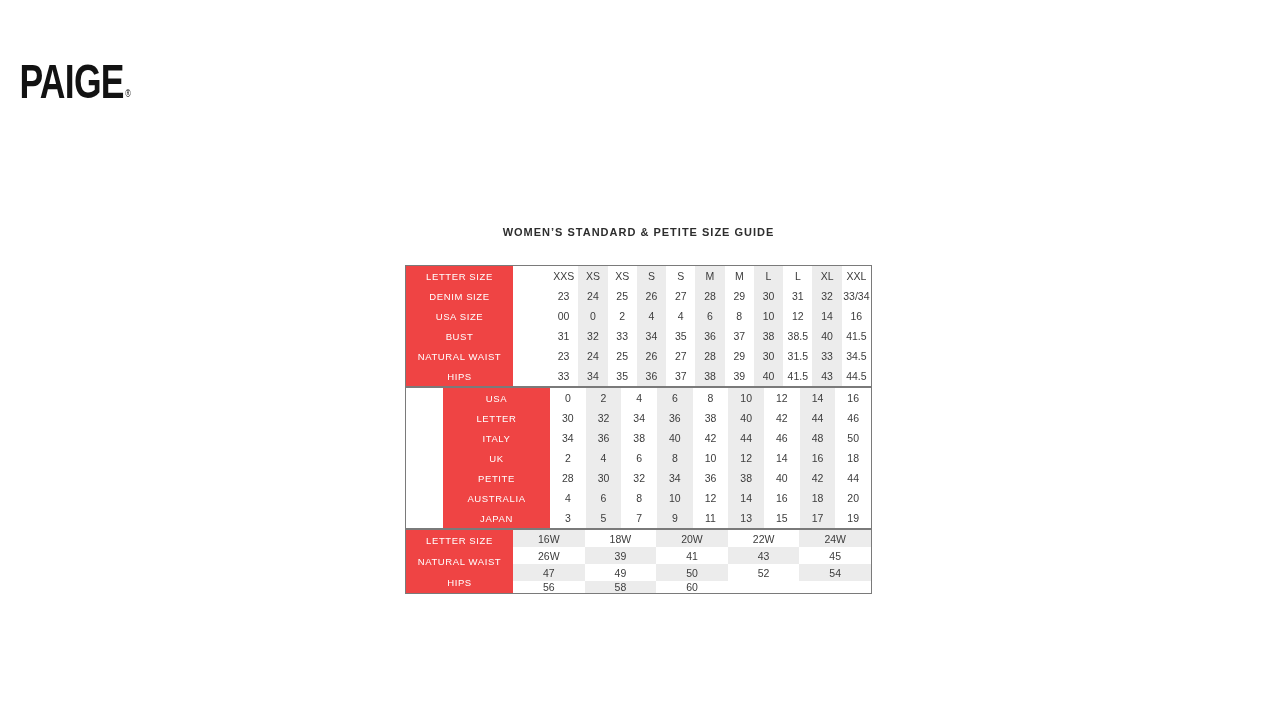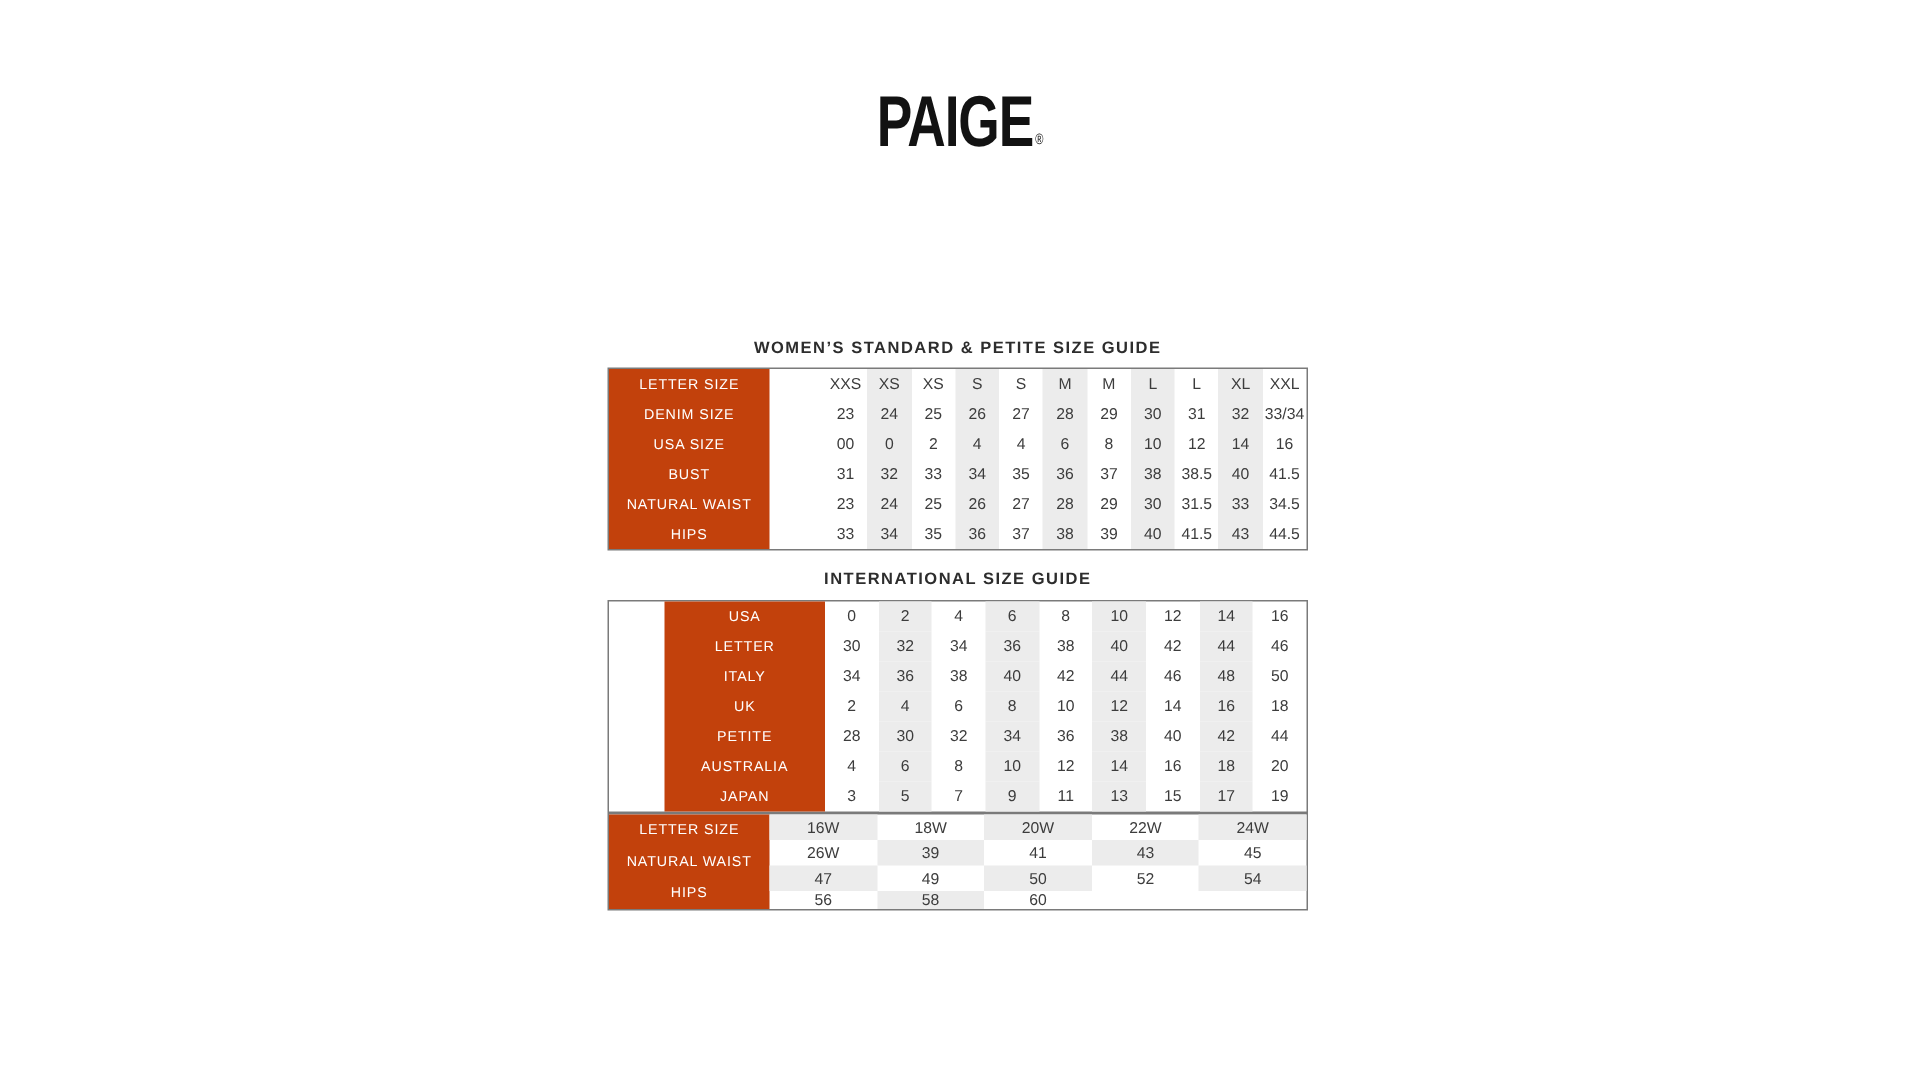--- a/index.html
+++ b/index.html
@@ -6,53 +6,53 @@
   html, body { width: 1280px; height: 720px; }
   body {
     background: #ffffff;
     font-family: "Liberation Sans", sans-serif;
     position: relative;
     overflow: hidden;
   }
   .logo-wrap {
     position: absolute;
     top: 58px; left: 0; width: 100%;
-    display: flex; justify-content: center;
+    display: flex; 
   }
   .logo {
     display: inline-flex; align-items: baseline;
     font-weight: bold; font-size: 48px; line-height: 48px;
     color: #121212; letter-spacing: -1px;
     transform: scaleX(0.74);
   }
   .logo .reg {
     font-size: 10px; font-weight: normal; letter-spacing: 0;
     margin-left: 2px; transform: translateY(-1px);
   }
   .content {
     position: absolute; left: 405px; top: 225px; width: 467px;
   }
   .guide-title {
     font-size: 11px; font-weight: bold; letter-spacing: 1px;
     color: #2d2d2d; text-align: center;
     height: 14px; line-height: 14px;
-    margin-bottom: 6px;
+    margin-bottom: 26px;
   }
   .guide-title.mid { margin-top: 12px; margin-bottom: 7px; }
   .guide-title.last { margin-top: 14px; margin-bottom: 9px; }
   .size-table {
     border: 1px solid #7a7a7a;
     display: flex;
     background: #ffffff;
   }
   .size-table.t1 { height: 122px; }
   .size-table.t2 { height: 142px; padding-left: 37px; }
   .size-table.t3 { height: 65px; }
   .label-col {
-    width: 107px; background: #c2410c;
+    width: 107px; background: #ef4444;
     display: flex; flex-direction: column; flex-shrink: 0;
   }
   .label-cell {
     flex: 1; color: #ffffff;
     font-size: 9.5px; letter-spacing: 0.6px;
     display: flex; align-items: center; justify-content: center;
     white-space: nowrap;
   }
   .data-grid { flex: 1; display: grid; }
   .data-cell {
@@ -146,21 +146,20 @@
         <div class="data-cell">37</div>
         <div class="data-cell striped">38</div>
         <div class="data-cell">39</div>
         <div class="data-cell striped">40</div>
         <div class="data-cell">41.5</div>
         <div class="data-cell striped">43</div>
         <div class="data-cell">44.5</div>
       </div>
   </div>
 
-  <div class="guide-title mid">INTERNATIONAL SIZE GUIDE</div>
   <div class="size-table t2">
     <div class="label-col">
         <div class="label-cell">USA</div>
         <div class="label-cell">LETTER</div>
         <div class="label-cell">ITALY</div>
         <div class="label-cell">UK</div>
         <div class="label-cell">PETITE</div>
         <div class="label-cell">AUSTRALIA</div>
         <div class="label-cell">JAPAN</div>
       </div>

